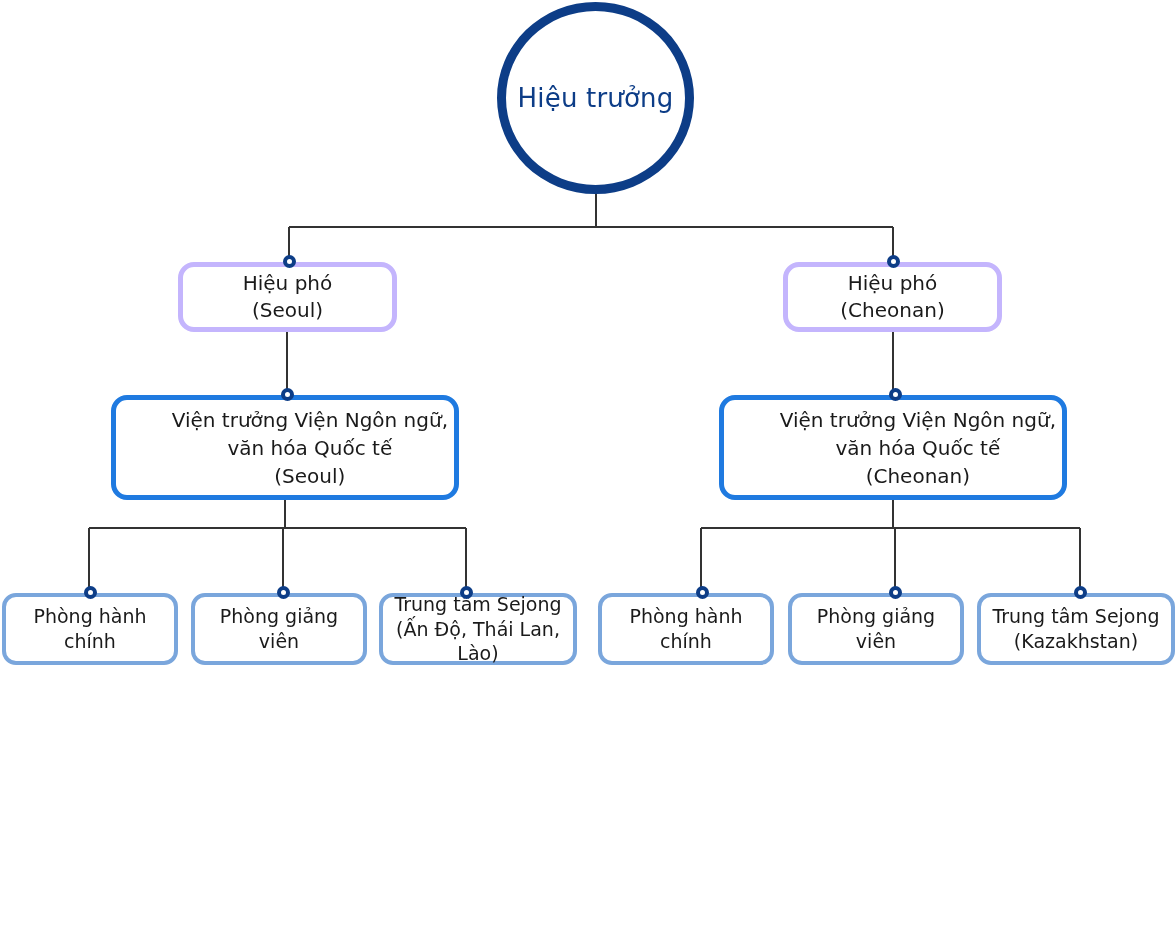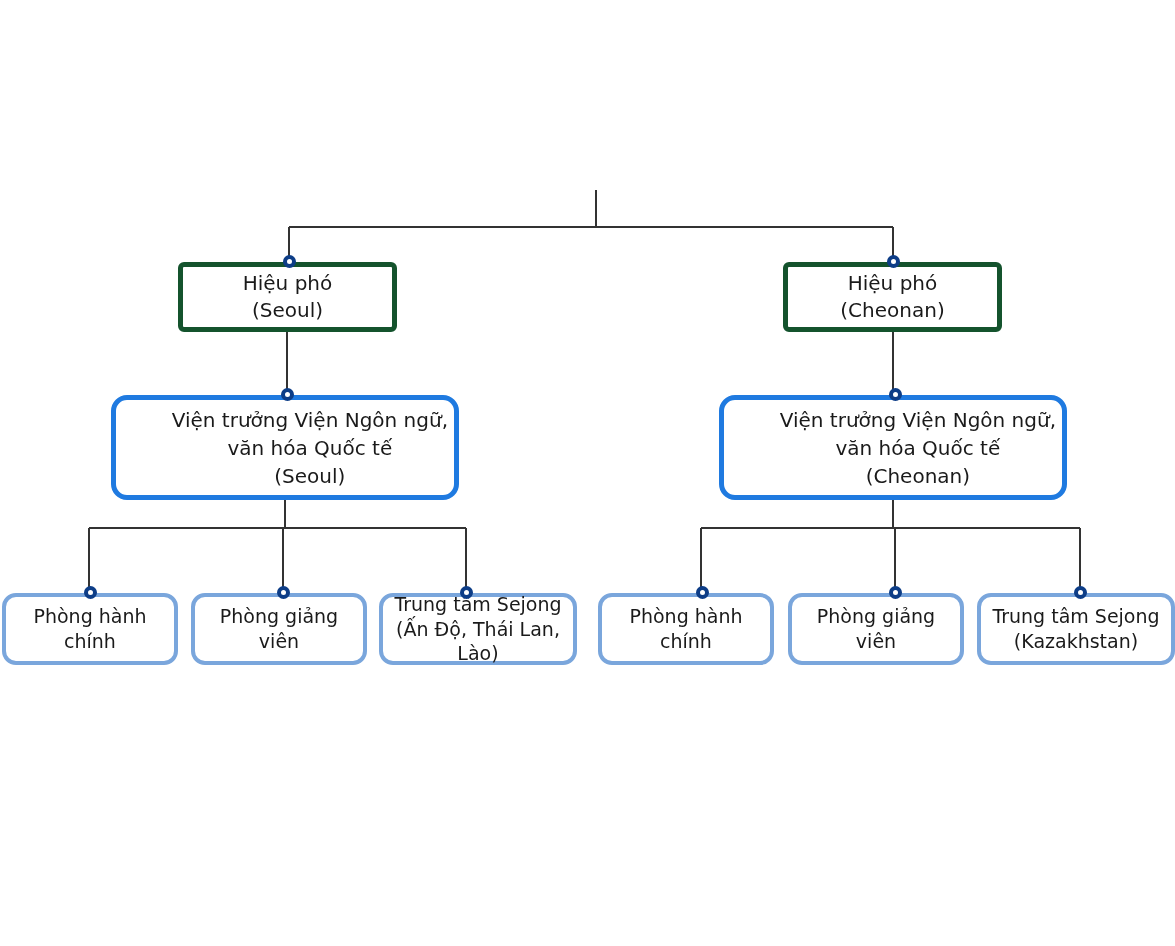--- a/index.html
+++ b/index.html
@@ -35,22 +35,22 @@
     color: #1a1a1a;
   }
   .node-root {
     border-radius: 50%;
     border: 9px solid #0d3d87;
     color: #0d3d87;
     font-size: 26px;
     letter-spacing: 0.2px;
   }
   .node-l2 {
-    border: 5px solid #14532d;
-    border-radius: 6px;
+    border: 5px solid #c4b5fd;
+    border-radius: 16px;
     font-size: 20px;
     line-height: 1.35;
   }
   .node-l3 {
     border: 5px solid #1f7ae0;
     border-radius: 16px;
     font-size: 20px;
     line-height: 1.4;
     justify-content: flex-end;
   }
@@ -99,20 +99,23 @@
       <path d="M 466 528 L 466 592"></path>
 
       <path d="M 893 500 L 893 528"></path>
       <path d="M 701 528 L 1080 528"></path>
       <path d="M 701 528 L 701 592"></path>
       <path d="M 895 528 L 895 592"></path>
       <path d="M 1080 528 L 1080 592"></path>
     </g>
   </svg>
 
+  <div class="node node-root" style="left:497px; top:2px; width:197px; height:192px;">
+    <span class="node-label">Hiệu trưởng</span>
+  </div>
 
   <div class="node node-l2" style="left:178px; top:262px; width:219px; height:70px;">
     <span class="node-label">Hiệu phó
 (Seoul)</span>
   </div>
   <div class="dot" style="left:283px; top:255px;"></div>
 
   <div class="node node-l2" style="left:783px; top:262px; width:219px; height:70px;">
     <span class="node-label">Hiệu phó
 (Cheonan)</span>

